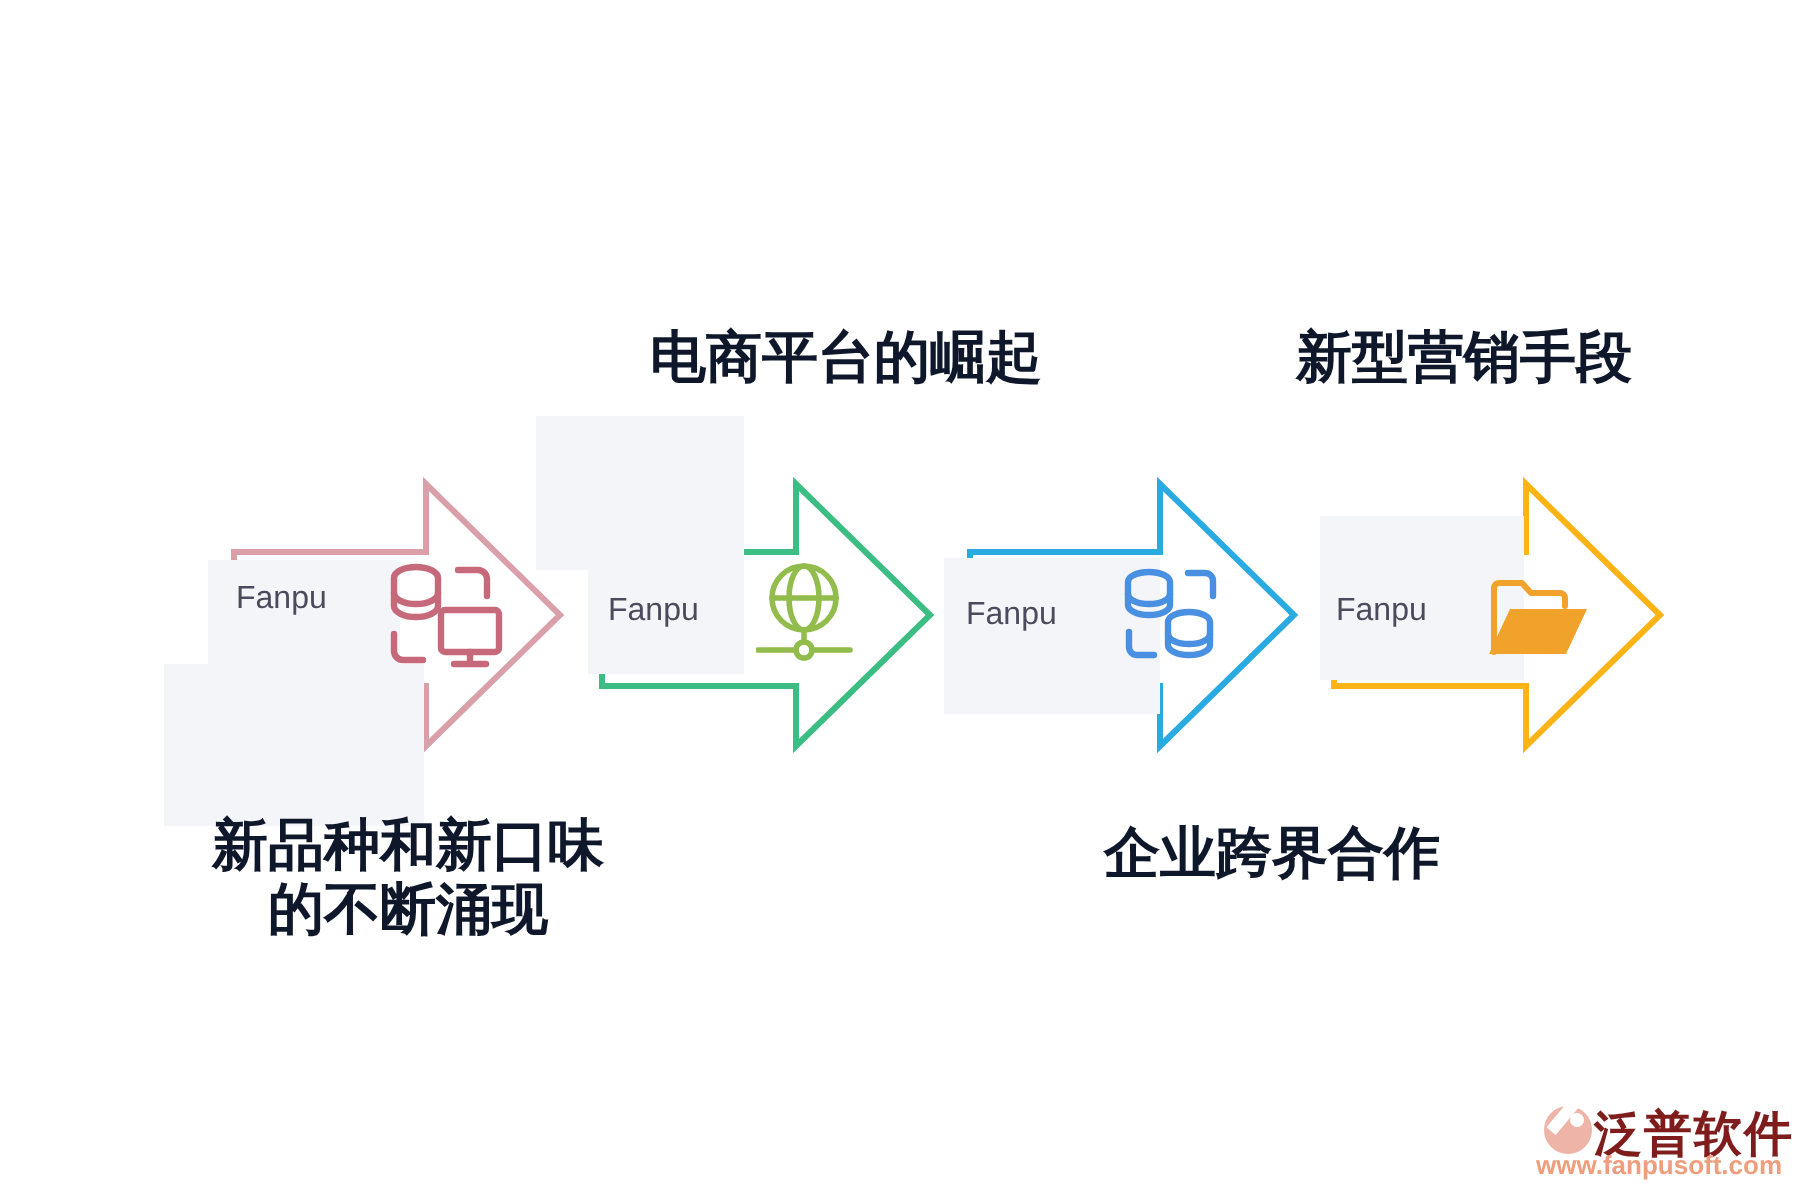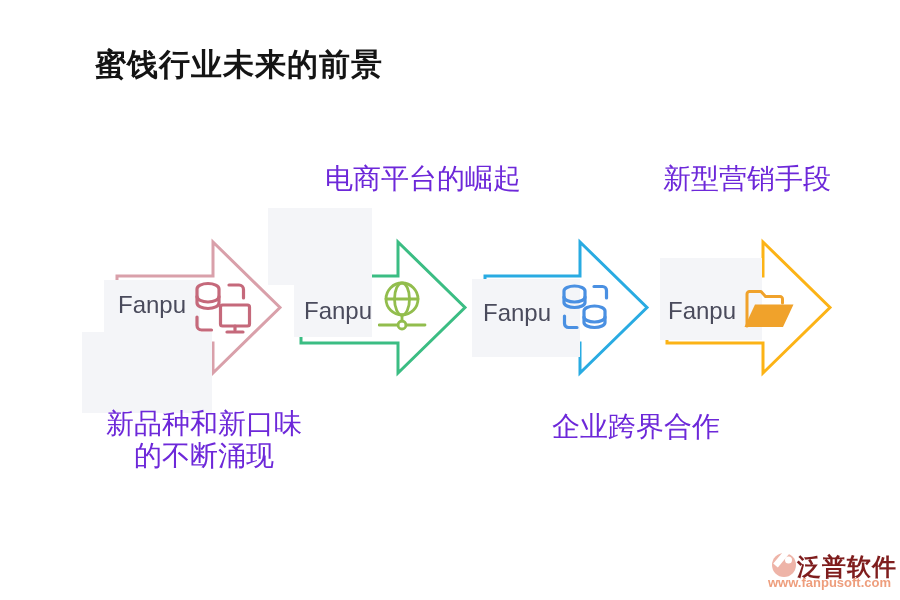--- a/index.html
+++ b/index.html
@@ -6,38 +6,38 @@
   .canvas{
     position:relative;width:900px;height:600px;background:#ffffff;
     overflow:hidden;font-family:"Liberation Serif","DejaVu Serif",serif;
   }
   .abs{position:absolute;}
   .slide-title{
     left:95px;top:44px;font-size:31px;font-weight:700;color:#141414;
     letter-spacing:1px;white-space:nowrap;z-index:5;
   }
   .caption{
-    font-size:28px;font-weight:400;color:#6d28d9;white-space:nowrap;z-index:5;
+    font-size:28px;font-weight:700;color:#0f172a;white-space:nowrap;z-index:5;
     font-family:"Liberation Serif","DejaVu Serif",serif;
   }
   .caption-top-left{left:325px;top:160px;}
-  .caption-top-right{left:663px;top:160px;}
+  .caption-top-right{left:648px;top:160px;}
   .caption-bottom-left{left:84px;top:408px;width:240px;text-align:center;line-height:32px;white-space:normal;}
   .caption-bottom-right{left:552px;top:408px;}
   .arrow-layer{left:0;top:0;z-index:1;}
   .panel{background:#f4f5f8;z-index:2;}
   .panel-1a{left:104px;top:280px;width:96px;height:52px;}
   .panel-1b{left:82px;top:332px;width:130px;height:81px;}
   .panel-2a{left:268px;top:208px;width:104px;height:77px;}
   .panel-2b{left:294px;top:284px;width:78px;height:53px;}
   .panel-3{left:472px;top:279px;width:108px;height:78px;}
   .panel-4{left:660px;top:258px;width:102px;height:82px;}
   .brand{
     font-family:"Liberation Sans","DejaVu Sans",sans-serif;
-    font-size:24px;color:#4a4b5c;z-index:4;white-space:nowrap;
+    font-size:16px;color:#4a4b5c;z-index:4;white-space:nowrap;
   }
   .brand-1{left:118px;top:291px;}
   .brand-2{left:304px;top:297px;}
   .brand-3{left:483px;top:299px;}
   .brand-4{left:668px;top:297px;}
   .step-icon{z-index:4;}
   .icon-1{left:193px;top:281px;}
   .icon-2{left:378px;top:281px;}
   .icon-3{left:559px;top:282px;}
   .icon-4{left:742px;top:286px;}
@@ -50,21 +50,20 @@
   .wm-url{
     left:768px;top:575px;font-size:13px;font-weight:700;color:#ee9e7d;
     font-family:"Liberation Sans","DejaVu Sans",sans-serif;white-space:nowrap;
   }
 </style>
 </head>
 <body>
 
 <div class="canvas">
 
-  <div class="abs slide-title">蜜饯行业未来的前景</div>
 
   <svg class="abs arrow-layer" width="900" height="600" viewBox="0 0 900 600">
     <path d="M117,276 H213 V242 L280,307.5 L213,373 V343 H117 Z" fill="none" stroke-width="3" stroke="#d9a0aa"></path>
     <path d="M301,276 H398 V242 L465,307.5 L398,373 V343 H301 Z" fill="none" stroke-width="3" stroke="#3bbd83"></path>
     <path d="M485,276 H580 V242 L647,307.5 L580,373 V343 H485 Z" fill="none" stroke-width="3" stroke="#29abe2"></path>
     <path d="M667,276 H763 V242 L830,307.5 L763,373 V343 H667 Z" fill="none" stroke-width="3" stroke="#fcb316"></path>
   </svg>
 
   <div class="abs panel panel-1a"></div>
   <div class="abs panel panel-1b"></div>

